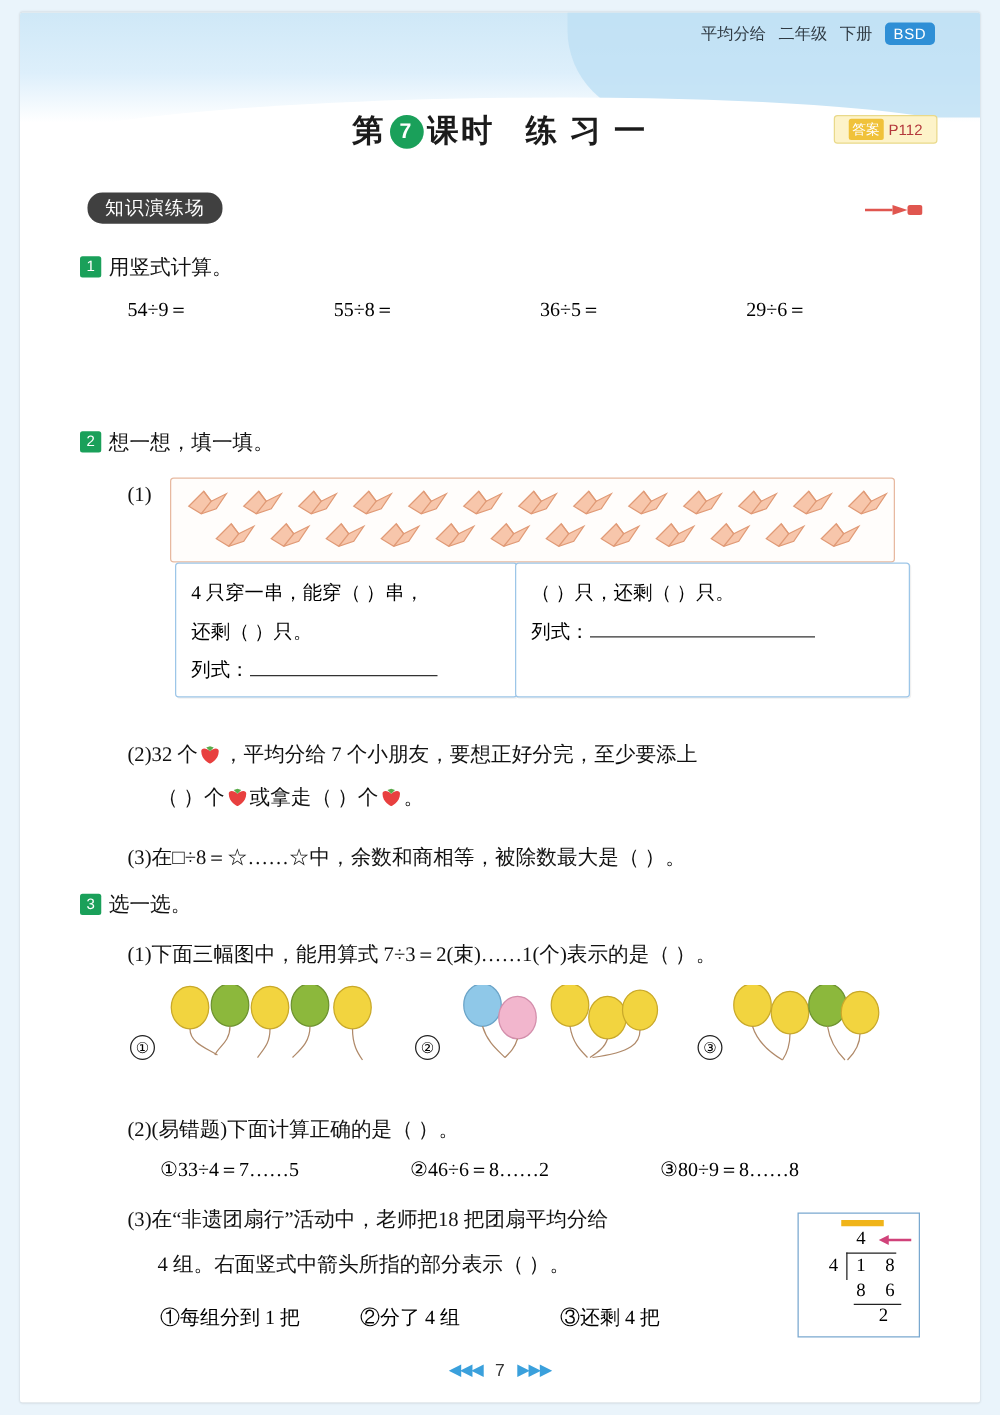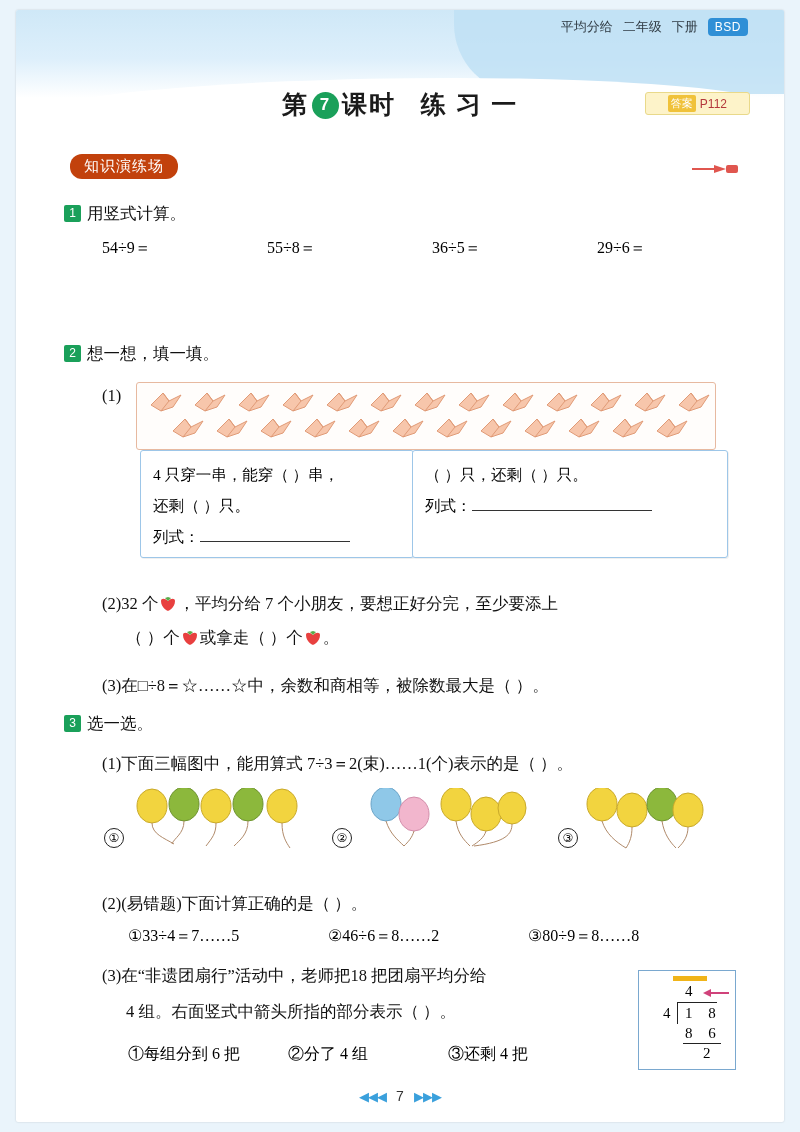--- a/index.html
+++ b/index.html
@@ -57,29 +57,29 @@
   .lesson-num{
     display:inline-flex;align-items:center;justify-content:center;
     width:27px;height:27px;border-radius:50%;
     background:#1aa05a;color:#fff;font-size:17px;font-weight:bold;
     vertical-align:middle;margin:0 3px;position:relative;top:-2px;
     font-family:"Liberation Sans","DejaVu Sans",sans-serif;
   }
   .answer-tag{
     position:absolute;right:34px;top:82px;
     background:#fdf3c9;border:1px solid #e9d98a;border-radius:3px;
-    padding:2px 22px;font-size:12px;color:#b4383c;
+    padding:2px 11px;font-size:12px;color:#b4383c;
     font-family:"Liberation Sans","DejaVu Sans",sans-serif;
     display:flex;align-items:center;gap:4px;z-index:5;
   }
   .answer-tag .lbl{background:#f0c23a;color:#fff;border-radius:2px;padding:1px 3px;font-size:11px;}
 
   .section-pill{
     position:absolute;left:54px;top:144px;
-    background:#c2410c;color:#fff;border-radius:12px;
+    background:#404040;color:#fff;border-radius:12px;
     padding:3px 14px;font-size:15px;letter-spacing:1px;
     font-family:"Liberation Sans","DejaVu Sans",sans-serif;
   }
   .pencil{
     position:absolute;right:46px;top:150px;width:46px;height:9px;
   }
 
   .content{position:absolute;left:0;top:0;width:768px;height:1112px;}
 
   .q{position:absolute;font-size:16.5px;color:#111;line-height:1.7;}
@@ -445,21 +445,21 @@
       <span style="width:200px;">②46÷6＝8……2</span>
       <span style="width:200px;">③80÷9＝8……8</span>
     </div>
 
     <div class="q" style="left:86px;top:952px;width:520px;">
       <span>(3)</span><span>在“非遗团扇行”活动中，老师把18 把团扇平均分给</span>
     </div>
     <div class="q" style="left:110px;top:988px;width:520px;">4 组。右面竖式中箭头所指的部分表示（        ）。</div>
 
     <div class="eqrow" style="top:1034px;left:112px;width:520px;">
-      <span style="width:160px;">①每组分到 6 把</span>
+      <span style="width:160px;">①每组分到 1 把</span>
       <span style="width:160px;">②分了 4 组</span>
       <span style="width:160px;">③还剩 4 把</span>
     </div>
 
     <div class="divbox">
       <div class="top-bar"></div>
       <div class="q4">4</div>
       <div class="arrow">
         <svg width="30" height="12" viewBox="0 0 30 12">
             <path d="M28 6 L8 6" stroke="#d0427a" stroke-width="2" fill="none"></path>

